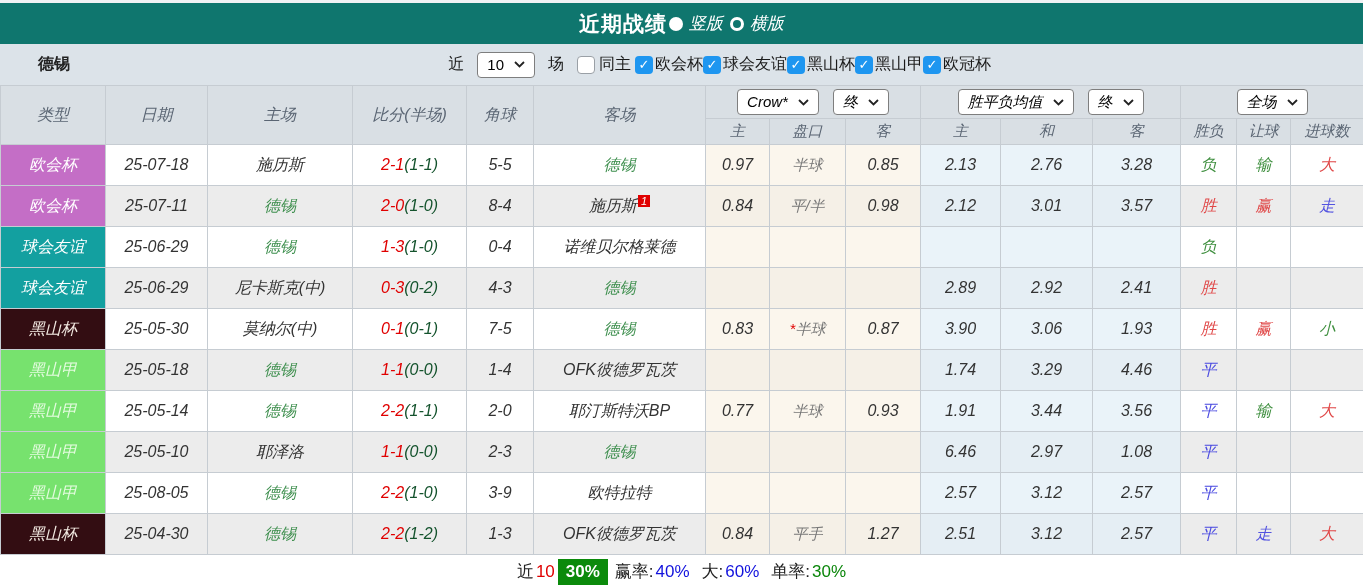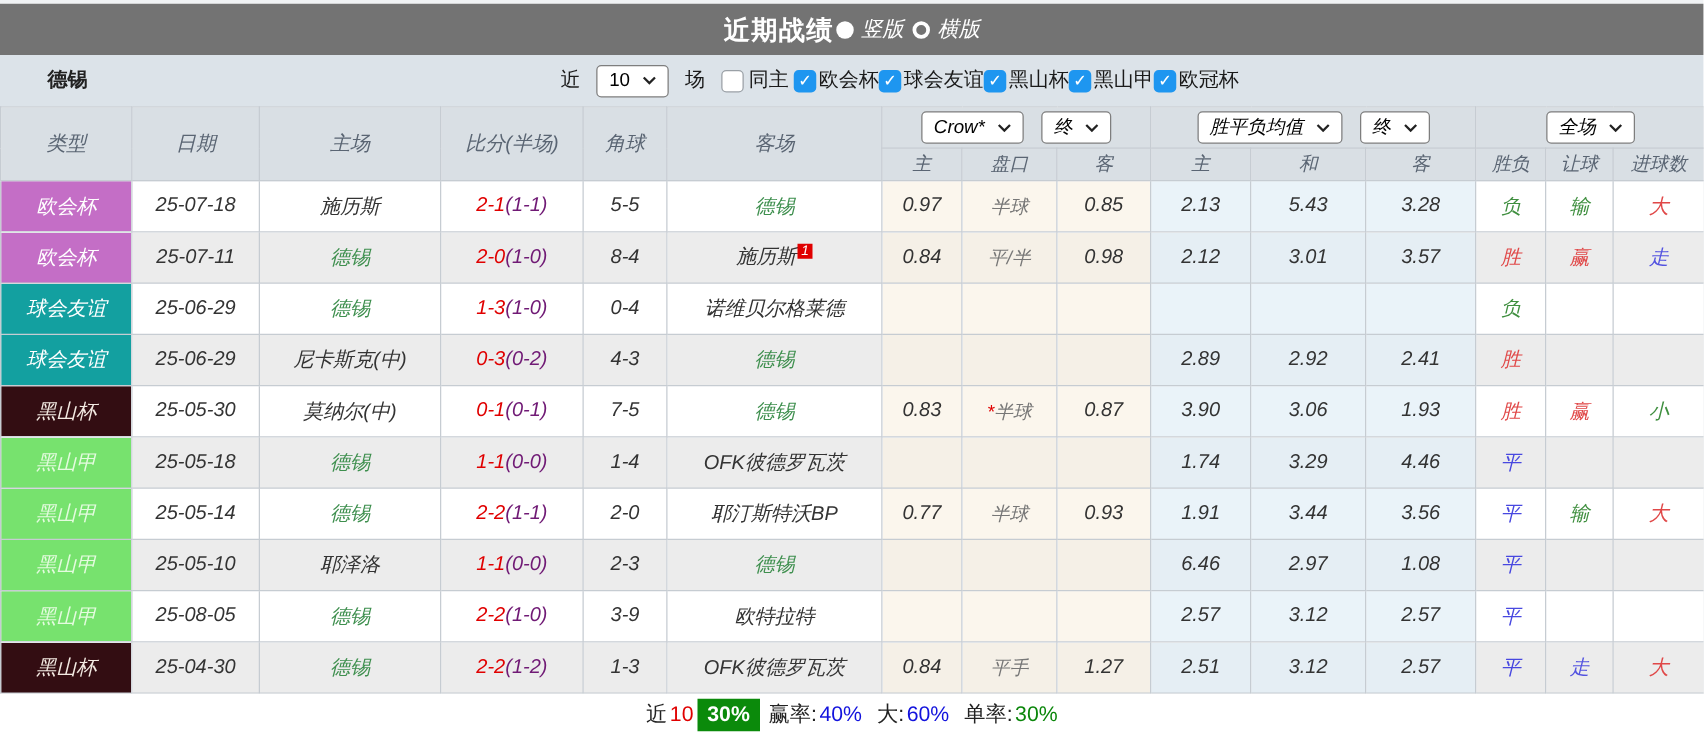--- a/index.html
+++ b/index.html
@@ -1,21 +1,21 @@
 <!DOCTYPE html>
 <html><head>
 <meta charset="utf-8">
 <style>
   * { box-sizing: border-box; }
   html,body { margin:0; padding:0; background:#fff; }
   body { width:1363px; font-family:"Liberation Sans","DejaVu Sans",sans-serif; }
   .page { width:1363px; height:588px; overflow:hidden; background:#fff; }
 
   .topstrip { height:3px; background:#f0f2f4; }
-  .topbar { height:41px; background:#737373; display:flex; align-items:center; justify-content:center; }
+  .topbar { height:41px; background:#0f766e; display:flex; align-items:center; justify-content:center; }
   .topbar .title { color:#fff; font-weight:bold; font-size:21px; letter-spacing:1px; }
   .radio-group { display:flex; align-items:center; margin-left:2px; color:#fff; font-size:17px; gap:7px; }
   .radio-opt { display:flex; align-items:center; gap:6px; cursor:pointer;font-style:italic; }
   .radio-dot { width:14px; height:14px; border-radius:50%; background:#fff; display:inline-block; }
   .radio-ring { width:14px; height:14px; border-radius:50%; border:3.5px solid #fff; background:transparent; display:inline-block; }
 
   .filterbar { height:41px; background:#dce3e9; display:flex; align-items:center; font-size:16px; color:#1a1a1a; }
   .team-name { margin-left:38px; font-weight:bold; font-size:16px; color:#222; }
   .filters { margin-left:auto; margin-right:372px; display:flex; align-items:center; gap:4px; white-space:nowrap; }
   .filters .gap { width:5px; display:inline-block; }
@@ -36,21 +36,21 @@
   thead tr.selrow th { height:33px; }
   thead tr.labrow th { height:26px; font-size:15px; }
   .hgroup { display:flex; align-items:center; justify-content:center; gap:14px; }
 
   tbody td { text-align:center; font-size:16px; color:#333; height:41px; overflow:hidden; white-space:nowrap; }
   tbody tr.alt td { background:#ececec; }
   tbody td.crow { background:#fbf6ed; } tbody tr.alt td.crow { background:#f5f0e7; }
   tbody td.avg  { background:#eaf3f9; } tbody tr.alt td.avg  { background:#e5eef4;margin-left:35px; }
   td.type-badge { font-size:16px; }
   .self { color:#3e8f4e; }
-  .ft { color:#e00000; } .ht { color:#701a75; }
+  .ft { color:#e00000; } .ht { color:#14532d; }
   sup.mark { background:#e00000; color:#fff; font-size:11px; padding:0 3px; margin-left:1px; line-height:13px; }
   td.hcap { color:#777; font-size:15px; } .star { color:#e00000; }
 
   .footer { height:33px; display:flex; align-items:center; justify-content:center; font-size:17px; color:#222; background:#fff; }
   .footer span { margin:0 1px; }
   .red { color:#e00000; }
   .badge-green { background:#0b8a0b; color:#fff; font-weight:bold; padding:3px 8px; margin:0 6px 0 2px !important; }
   .blue-val { color:#1212dd; } .green-val { color:#0a860a; }
   .fgap { width:8px; display:inline-block; }
 </style>
@@ -202,21 +202,21 @@
       <td class="type-badge" style="background: rgb(196, 110, 198); color: rgb(255, 255, 255);">欧会杯</td>
       <td>25-07-18</td>
       <td>施历斯</td>
       <td><span class="ft">2-1</span><span class="ht">(1-1)</span></td>
       <td>5-5</td>
       <td class="self">德锡</td>
       <td class="crow">0.97</td>
       <td class="crow hcap">半球</td>
       <td class="crow">0.85</td>
       <td class="avg">2.13</td>
-      <td class="avg">5.43</td>
+      <td class="avg">2.76</td>
       <td class="avg">3.28</td>
       <td style="color: rgb(63, 143, 63);">负</td>
       <td style="color: rgb(63, 143, 63);">输</td>
       <td style="color: rgb(224, 72, 72);">大</td>
     </tr>
         <tr class="alt">
       <td class="type-badge" style="background: rgb(196, 110, 198); color: rgb(255, 255, 255);">欧会杯</td>
       <td>25-07-11</td>
       <td class="self">德锡</td>
       <td><span class="ft">2-0</span><span class="ht">(1-0)</span></td>

